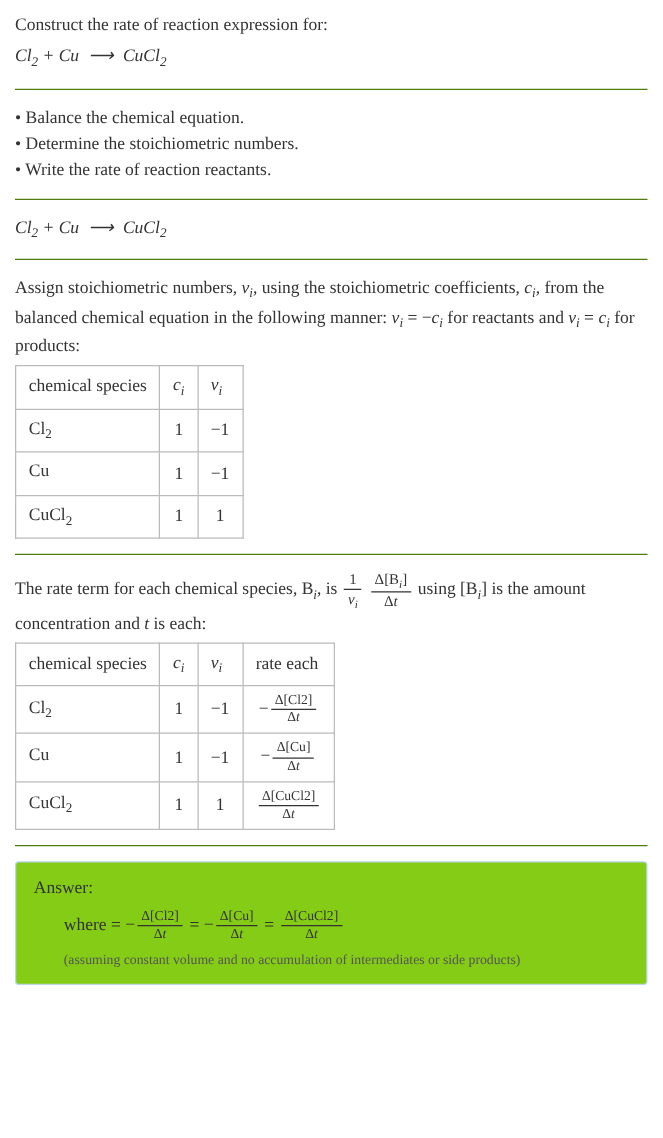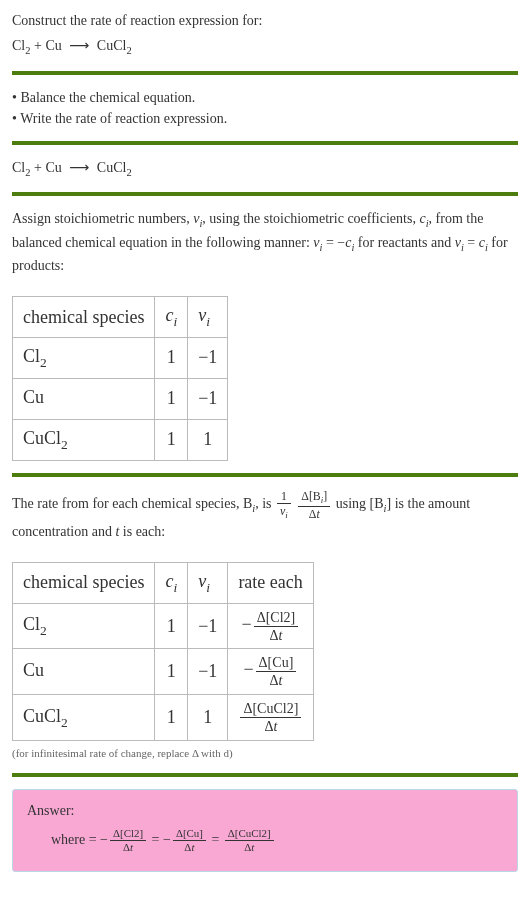--- a/index.html
+++ b/index.html
@@ -10,49 +10,50 @@
     body {
       font-family: Georgia, 'Times New Roman', serif;
       font-size: 14px;
       color: #333;
       background: #fff;
       width: 530px;
       padding: 10px 12px;
       line-height: 1.5;
     }
     .section {
-      border-bottom: 4px solid #4d7c0f;
+      border-bottom: 1px solid #4d7c0f;
       padding-bottom: 12px;
       margin-bottom: 12px;
     }
     .section:last-of-type {
       border-bottom: none;
     }
     .equation {
       font-family: Georgia, serif;
       margin-top: 4px;
+      font-style: italic;
     }
     sub {
       font-size: 0.75em;
       vertical-align: sub;
     }
     .arrow {
       display: inline-block;
       margin: 0 4px;
     }
     .plan-list {
       margin-top: 1px;
     }
     .plan-item {
       margin-left: 0;
     }
     table {
       border-collapse: collapse;
-      margin-top: 20px;
-      font-size: 18px;
+      margin-top: 4px;
+      font-size: 14px;
     }
     th, td {
       border: 1px solid #bbb;
       padding: 5px 10px;
       text-align: left;
     }
     th {
       font-weight: normal;
       background: #fff;
     }
@@ -82,21 +83,21 @@
     }
     .frac-small {
       font-size: 0.78em;
     }
     .note {
       font-size: 11px;
       color: #666;
       margin-top: 4px;
     }
     .answer-box {
-      background: #f9a8d4;
+      background: #84cc16;
       border: 1px solid #b8d8e8;
       border-radius: 3px;
       padding: 10px 14px;
       margin-top: 8px;
     }
     .answer-label {
       margin-bottom: 6px;
     }
     .answer-rate {
       margin-left: 24px;
@@ -119,21 +120,22 @@
   <div class="equation">
     <span><span>Cl</span><sub>2</sub></span><span> + </span><span>Cu</span>
     <span class="arrow">⟶</span>
     <span><span>CuCl</span><sub>2</sub></span>
   </div>
 </div>
 
 <div class="section">
   <div class="plan-list">
     <div class="plan-item">• Balance the chemical equation.</div>
-    <div class="plan-item">• Write the rate of reaction expression.</div>
+    <div class="plan-item">• Determine the stoichiometric numbers.</div>
+    <div class="plan-item">• Write the rate of reaction reactants.</div>
   </div>
 </div>
 
 <div class="section">
   <div class="equation">
     <span><span>Cl</span><sub>2</sub></span><span> + </span><span>Cu</span>
     <span class="arrow">⟶</span>
     <span><span>CuCl</span><sub>2</sub></span>
   </div>
 </div>
@@ -163,21 +165,21 @@
       <td><span>CuCl</span><sub>2</sub></td>
       <td class="center">1</td>
       <td class="center">1</td>
     </tr>
   </tbody>
     </table>
 </div>
 
 <div class="section">
   <div>
-    <span>The rate from for each chemical species, B</span><sub class="italic">i</sub><span>, is </span>
+    <span>The rate term for each chemical species, B</span><sub class="italic">i</sub><span>, is </span>
     <span class="frac">
       <span class="num">1</span>
       <span class="den"><span class="italic">ν</span><sub class="italic">i</sub></span>
     </span>
     <span class="frac">
       <span class="num"><span>Δ[B</span><sub class="italic">i</sub><span>]</span></span>
       <span class="den">Δ<span class="italic">t</span></span>
     </span>
     <span> using [B</span><sub class="italic">i</sub><span>] is the amount concentration and </span><span class="italic">t</span><span> is each:</span>
   </div>
@@ -208,28 +210,28 @@
     <tr>
       <td><span>CuCl</span><sub>2</sub></td>
       <td class="center">1</td>
       <td class="center">1</td>
       <td class="center rate-cell">
         <span></span><span class="frac frac-small"><span class="num">Δ[CuCl2]</span><span class="den">Δ<span class="italic">t</span></span></span>
       </td>
     </tr>
   </tbody>
     </table>
-  <div class="note">(for infinitesimal rate of change, replace Δ with d)</div>
 </div>
 
 <div>
   <div class="answer-box">
     <div class="answer-label">Answer:</div>
     <div class="answer-rate">
       <span>where = </span>
       <span>−</span><span class="frac frac-small"><span class="num">Δ[Cl2]</span><span class="den">Δ<span class="italic">t</span></span></span>
       <span> = </span>
       <span>−</span><span class="frac frac-small"><span class="num">Δ[Cu]</span><span class="den">Δ<span class="italic">t</span></span></span>
       <span> = </span>
       <span></span><span class="frac frac-small"><span class="num">Δ[CuCl2]</span><span class="den">Δ<span class="italic">t</span></span></span>
     </div>
+    <div class="answer-note">(assuming constant volume and no accumulation of intermediates or side products)</div>
   </div>
 </div>
 
 </body></html>

